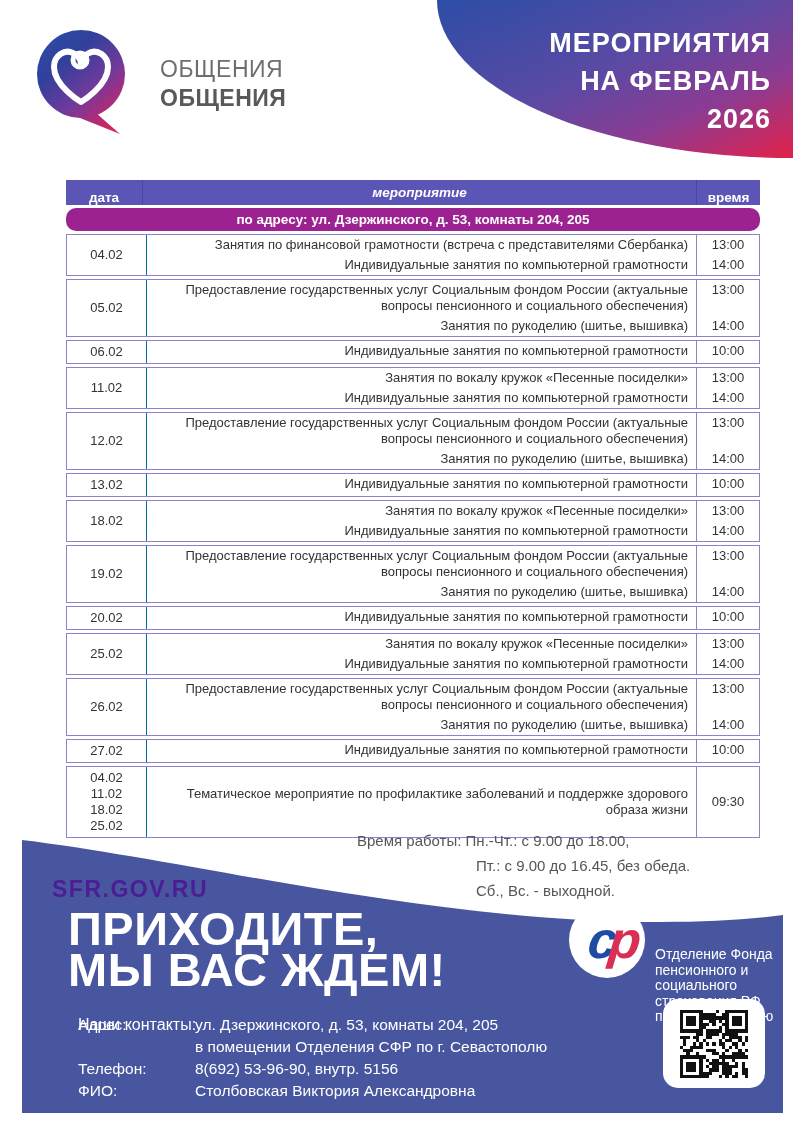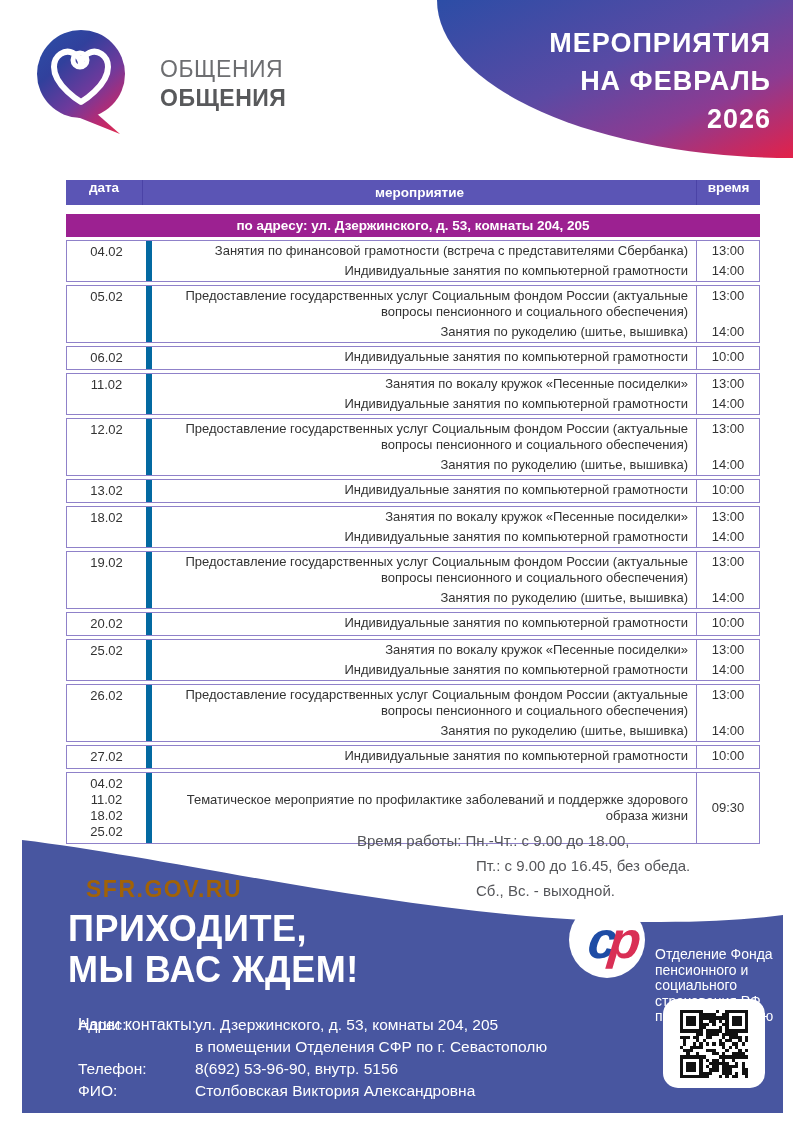--- a/index.html
+++ b/index.html
@@ -12,45 +12,45 @@
                font-weight:bold;font-size:27px;line-height:38px;letter-spacing:1px;}
 
   
   .brand{position:absolute;left:36px;top:28px;display:flex;align-items:center;}
   .brand-text{margin-left:24px;color:#6d6e71;font-size:23px;line-height:29px;letter-spacing:0.5px;}
   .brand-text .b3{font-weight:bold;color:#58595b;}
 
   
   .tbl{position:absolute;left:66px;top:180px;width:694px;font-size:13px;color:#333;}
   .thead{display:flex;background:#5b55b5;color:#fff;font-weight:bold;font-size:13.5px;
-         height:25px;align-items:flex-start;text-align:center;margin-bottom:9px;}
+         height:25px;align-items:flex-end;text-align:center;margin-bottom:3px;}
   .th-date{width:76px;}
   .th-event{flex:1;border-left:1px solid #4b43a6;border-right:1px solid #4b43a6;align-self:stretch;
-            display:flex;align-items:center;justify-content:center;}
+            display:flex;align-items:center;justify-content:center;font-style:italic;}
   .th-time{width:63px;}
   .section-bar{background:#9c2191;color:#fff;font-weight:bold;font-size:13.5px;text-align:center;
-               height:23px;line-height:23px;margin-bottom:3px;}
+               height:23px;line-height:23px;margin-bottom:3px;border-radius:10px;}
   .trow{display:flex;border:1px solid #8f81c9;margin-bottom:3px;background:#fff;}
-  .tdate{width:75px;border-right:6px solid #0369a1;display:flex;flex-direction:column;
-         align-items:center;padding:3px 2px;line-height:16px;}
+  .tdate{width:75px;border-right:1px solid #0369a1;display:flex;flex-direction:column;
+         align-items:center;justify-content:center;padding:3px 2px;line-height:16px;}
   .tacts{flex:1;display:flex;flex-direction:column;}
   .act{flex:1;display:flex;}
   .act-text{flex:1;padding:2px 8px 2px 9px;line-height:16px;text-align:right;}
   .act-time{width:62px;border-left:1px solid #8f81c9;text-align:center;padding-top:2px;line-height:16px;}
   .act.center .act-time{display:flex;align-items:center;justify-content:center;padding-top:0;}
   .act.center .act-text{display:flex;align-items:center;}
 
   
   .hours{position:absolute;left:357px;top:828px;color:#55565a;font-size:15px;line-height:25px;}
   .hours .ind{margin-left:119px;}
 
   
   .footer-svg{position:absolute;left:22px;top:830px;pointer-events:none;}
-  .f-site{position:absolute;left:86px;top:876px;color:#a16207;font-weight:bold;font-size:23px;letter-spacing:1.5px;}
-  .f-cta{position:absolute;left:68px;top:908px;color:#fff;font-weight:bold;font-size:36px;line-height:41px;letter-spacing:0.5px;}
+  .f-site{position:absolute;left:52px;top:876px;color:#4c1d95;font-weight:bold;font-size:23px;letter-spacing:1.5px;}
+  .f-cta{position:absolute;left:68px;top:908px;color:#fff;font-weight:bold;font-size:47px;line-height:41px;letter-spacing:0.5px;}
   .f-contacts-title{position:absolute;left:78px;top:1016px;color:#fff;font-size:16px;}
   .f-contacts{position:absolute;left:78px;top:1014px;color:#fff;font-size:15.5px;line-height:22px;
               display:grid;grid-template-columns:117px auto;}
   .f-org{position:absolute;left:655px;top:947px;width:122px;color:#fff;font-size:14px;line-height:15.5px;}
   .qr-box{position:absolute;left:663px;top:999px;width:102px;height:89px;background:#fff;border-radius:15px;
           display:flex;align-items:center;justify-content:center;}
 </style>
 </head>
 <body>
 

